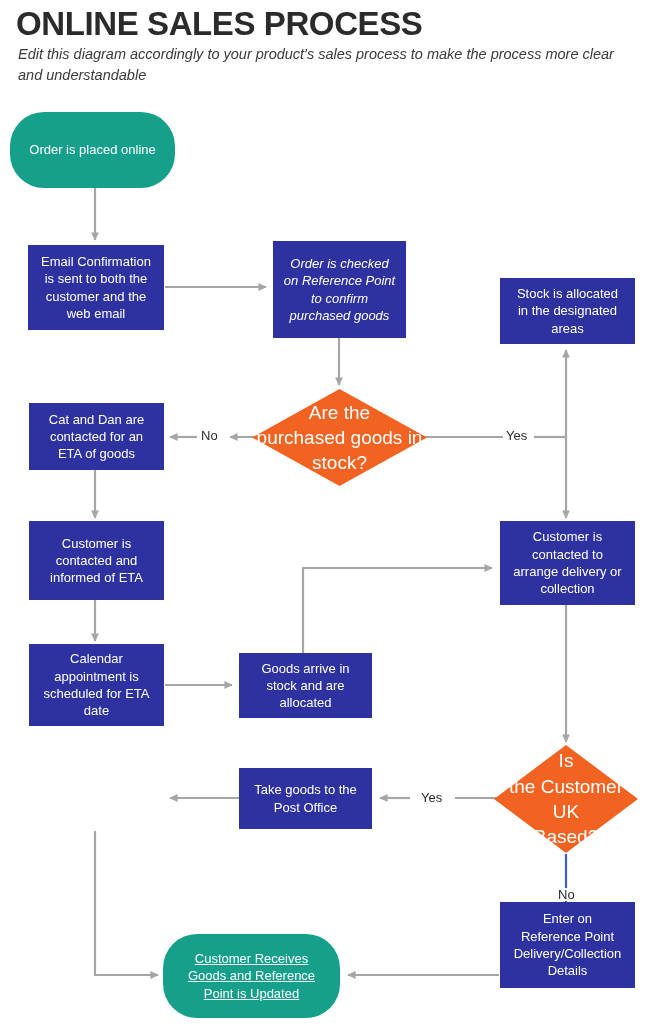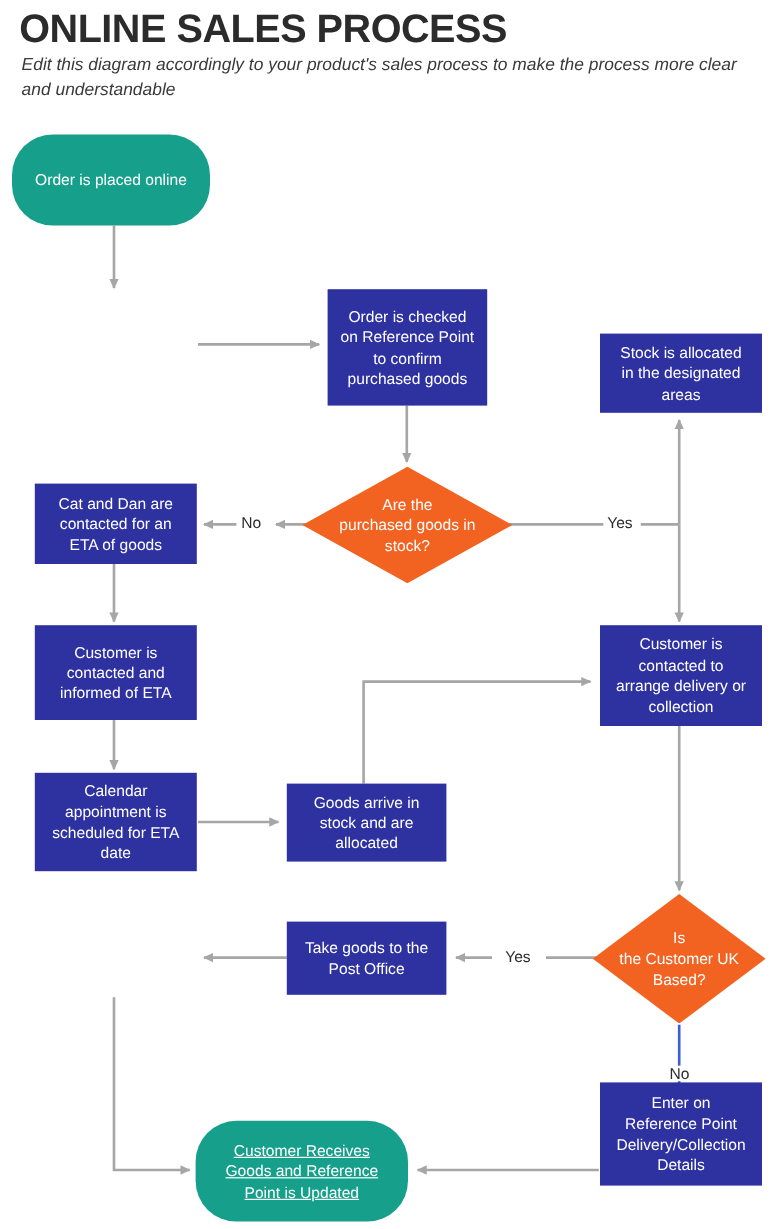--- a/index.html
+++ b/index.html
@@ -63,21 +63,21 @@
   .diamond {
     position: absolute;
     display: flex;
     align-items: center;
     justify-content: center;
   }
   .diamond .dlabel {
     position: relative;
     z-index: 2;
     color: #ffffff;
-    font-size: 13px;
+    font-size: 19px;
     line-height: 1.33;
     text-align: center;
     white-space: pre-line;
   }
   .edge-label {
     position: absolute;
     font-size: 13px;
     color: #2b2b2b;
     background: #ffffff;
     padding: 0 3px;
@@ -170,22 +170,28 @@
     <g fill="none" stroke="#3F5BD6" stroke-width="2.2">
 
       <path d="M566,854 L566,928" marker-end="url(#ahb)"></path>
     </g>
   </svg>
 
   <div class="node terminal" style="left:10px; top:112px; width:165px; height:76px;">
     <span>Order is placed online</span>
   </div>
 
-
-  <div class="node process" style="left:273px; top:241px; width:133px; height:97px;">
+  <div class="node process" style="left:28px; top:245px; width:136px; height:85px;">
+    <span>Email Confirmation
+is sent to both the
+customer and the
+web email</span>
+  </div>
+
+  <div class="node process" style="left:273px; top:241px; width:133px; height:97px;font-style:italic;">
     <span>Order is checked
 on Reference Point
 to confirm
 purchased goods</span>
   </div>
 
   <div class="diamond" style="left:252px; top:389px; width:175px; height:97px;">
     <svg width="175" height="97" viewBox="0 0 175 97" style="position:absolute;left:0;top:0;">
       <polygon points="87.5,0 175,48.5 87.5,97 0,48.5" fill="#F26322"></polygon>
     </svg>

